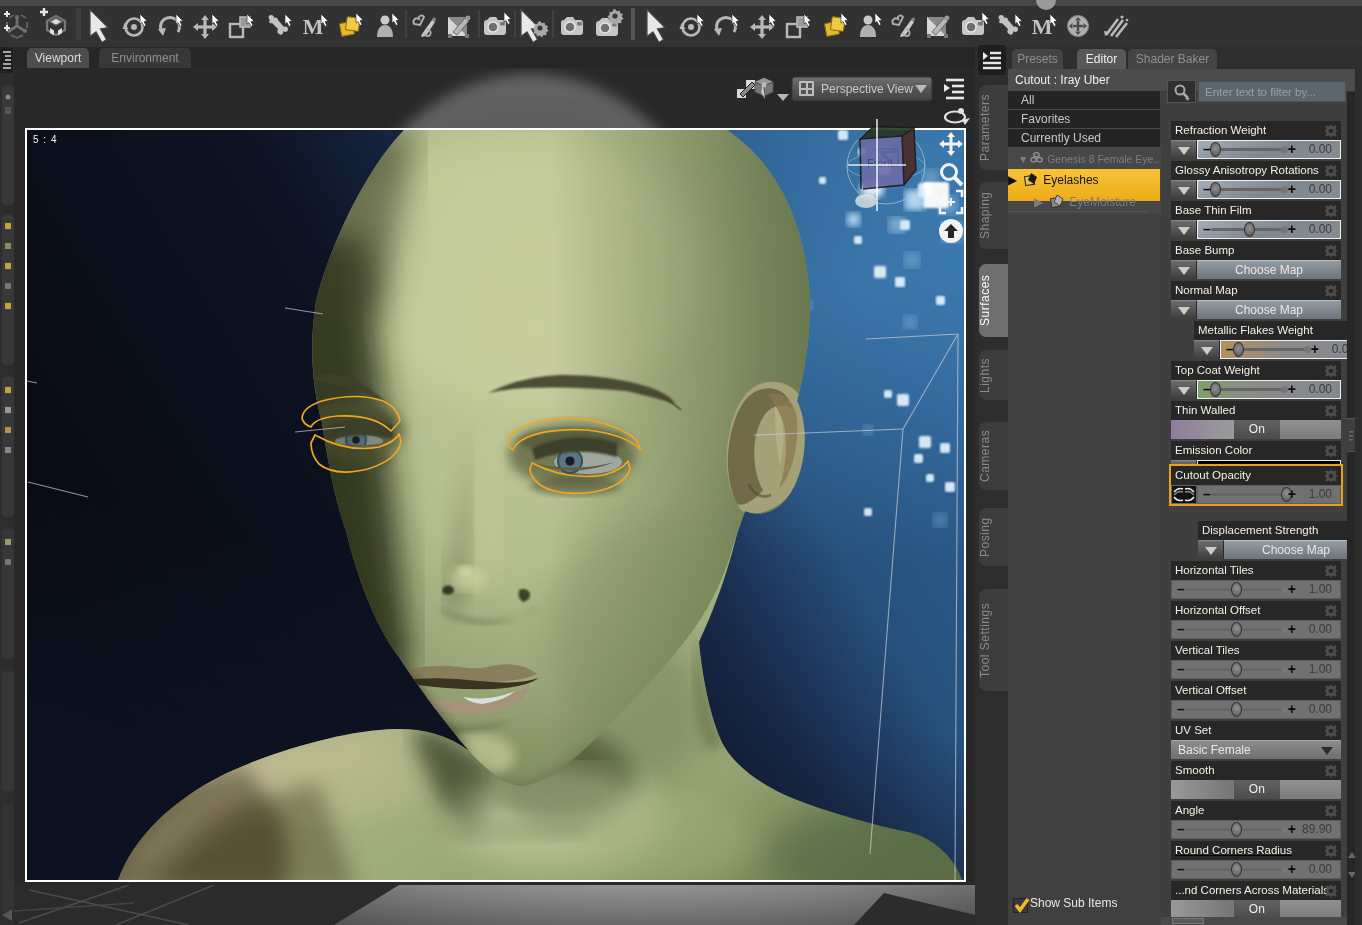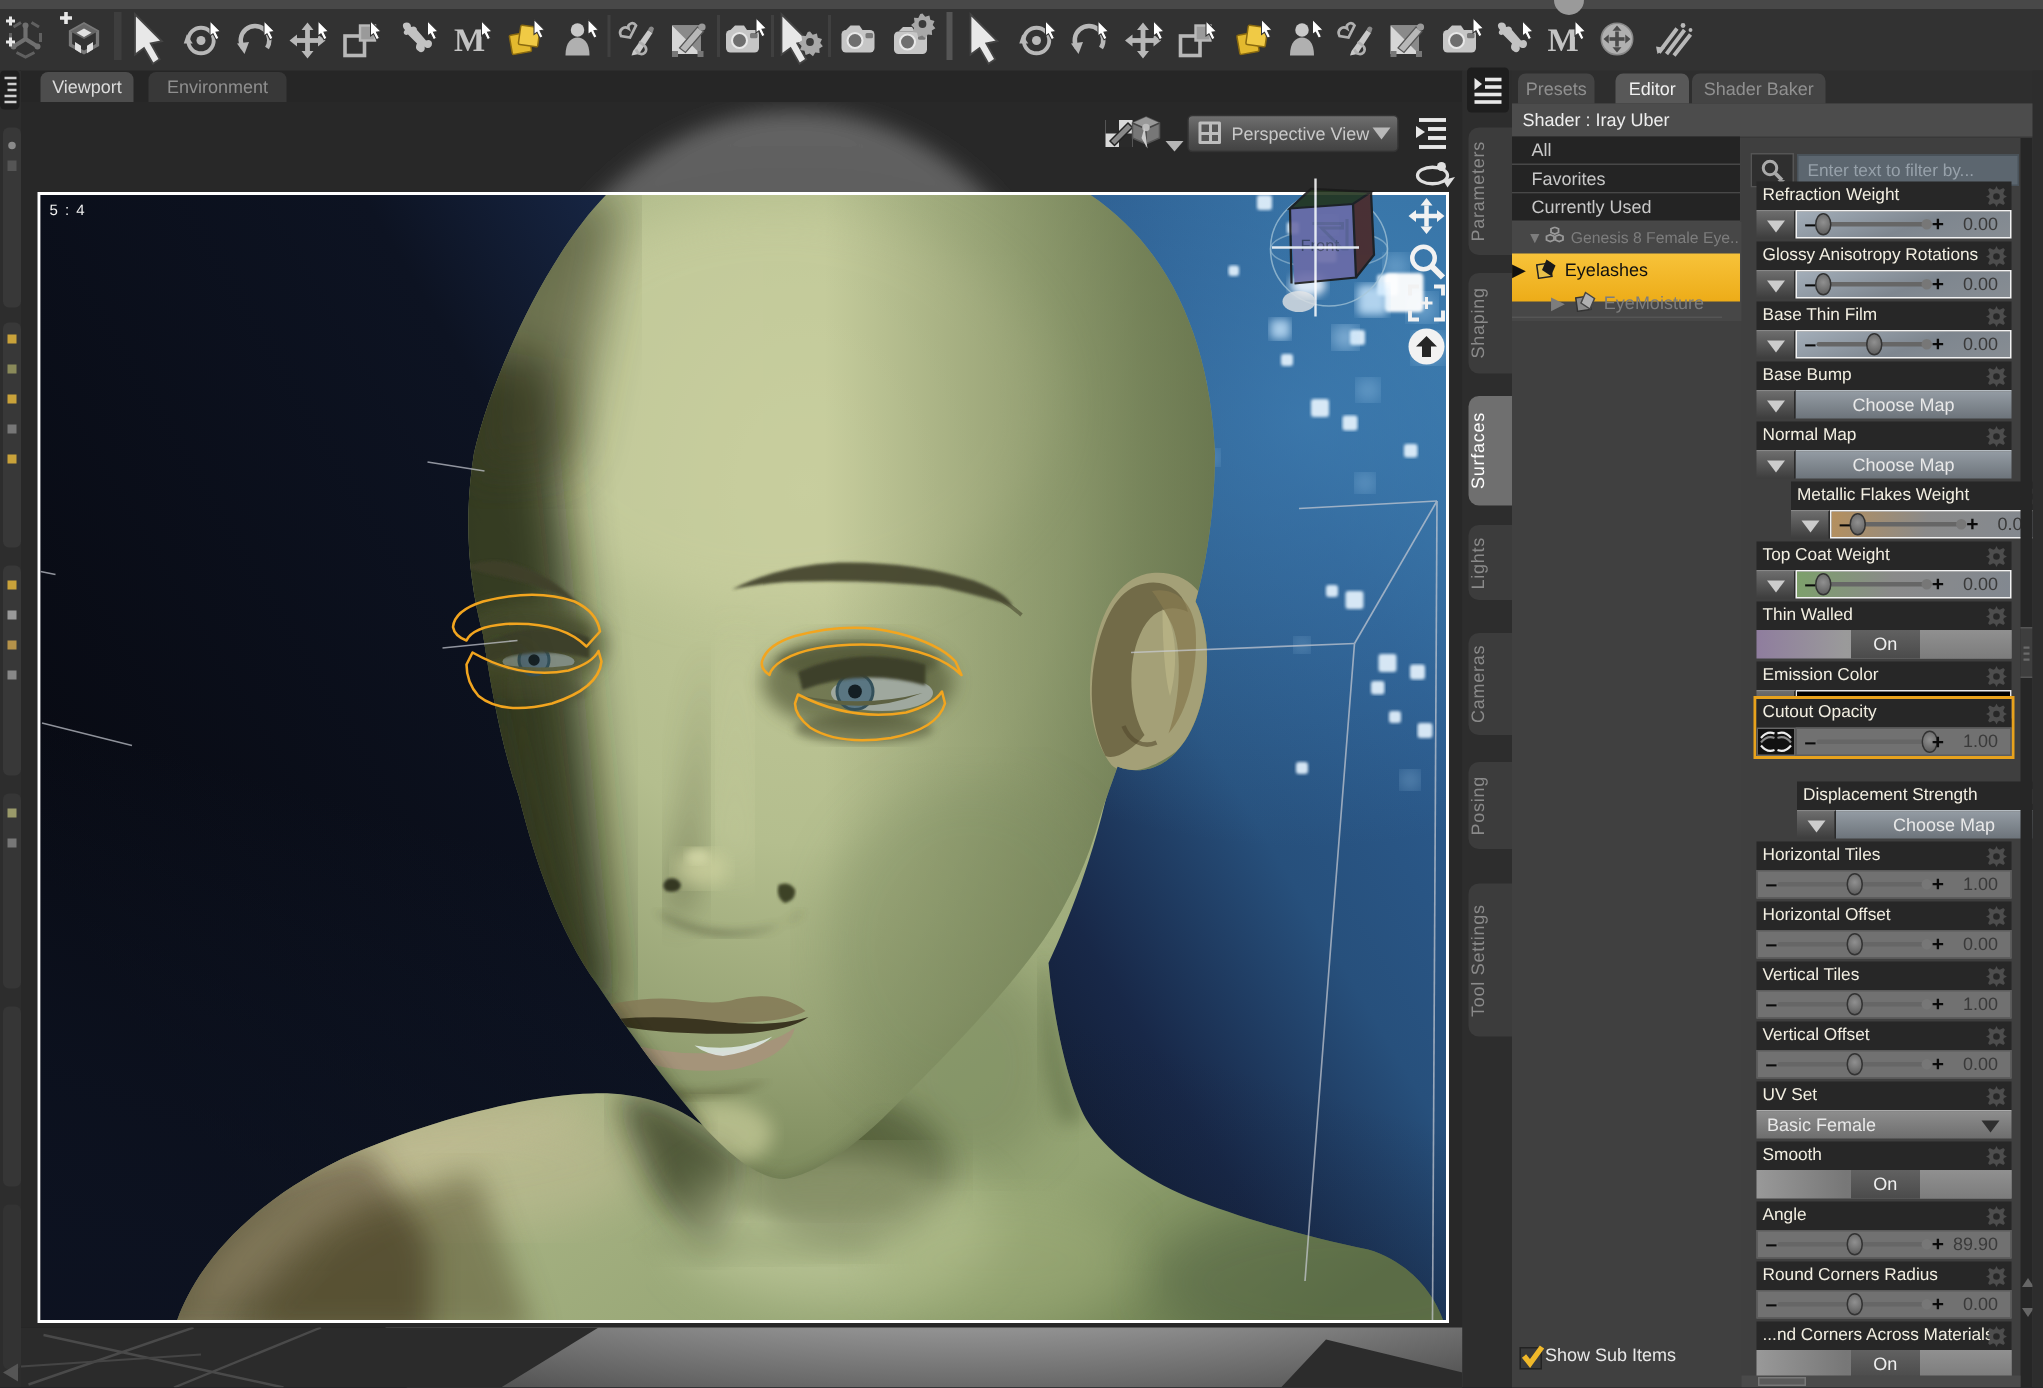--- a/index.html
+++ b/index.html
@@ -14,21 +14,21 @@
 .rtab span{position:absolute;left:-1px;top:0;width:100%;height:100%;writing-mode:vertical-rl;transform:rotate(180deg);text-align:center;letter-spacing:.5px}
 .rtab.sel{background:#6f6f6f;color:#fdfdfd}
 #rpanel{left:1008px;top:69px;width:354px;height:856px;background:#3f3f3f}
 #rtabbar{left:1008px;top:47px;width:354px;height:22px;background:#2e2e2e}
 .ptab{position:absolute;top:49px;height:20px;border-radius:5px 5px 0 0;font-size:12px;text-align:center;line-height:20px;background:#444;color:#909090}
 .ptab.sel{background:#585858;color:#f0f0f0}
 #shaderbar{left:1008px;top:69px;width:354px;height:23px;background:#4c4c4c;color:#eee;font-size:12px;line-height:22px;padding-left:7px;border-bottom:1px solid #383838}
 #listcol{left:1008px;top:92px;width:153px;height:833px;background:#404040}
 .litem{position:absolute;left:1008px;width:152px;height:19px;background:#242424;color:#c8c8c8;font-size:12px;line-height:19px;padding-left:13px;border-bottom:1px solid #484848}
 .titem{position:absolute;left:1008px;width:152px;height:20px;color:#7d7d7d;font-size:12px;line-height:20px;white-space:nowrap;overflow:hidden}
-#searchbox{left:1167px;top:102px;width:180px;height:23px}
+#searchbox{left:1167px;top:80px;width:180px;height:23px}
 .grp{position:absolute;left:1171px;width:170px}
 .gtitle{height:19px;background:#272727;color:#f3efe2;font-size:11.5px;line-height:19px;padding-left:4px;position:relative;white-space:nowrap}
 .gear{position:absolute;right:3px;top:3px}
 .grow{height:19px;position:relative;display:flex}
 .dbtn{width:26px;height:19px;background:linear-gradient(#6d6d6d,#3d3d3d);border-top:1px solid #888;border-right:1px solid #2a2a2a;position:relative}
 .dbtn:after{content:"";position:absolute;left:7px;top:6px;border-left:6px solid transparent;border-right:6px solid transparent;border-top:8px solid #ccc}
 .sld{flex:1;border:1px solid #f2f2f2;background:linear-gradient(160deg,#a3aeb9,#7e868f 55%,#878d93);position:relative}
 .sld.nob{border:1px solid #5d5d5d;background:#717171}
 .minus,.plus{position:absolute;top:0;height:17px;line-height:16px;color:#0a0a0a;font-size:14px;font-weight:bold}
 .minus{left:5px}
@@ -601,21 +601,21 @@
     <span>Posing</span>
   </div>
 <div class="rtab" style="top:589px;height:102px">
     <span>Tool Settings</span>
   </div>
 <div class="abs" id="rpanel"></div>
 <div class="abs" id="rtabbar"></div>
 <div class="ptab" style="left:1012px;width:51px">Presets</div>
 <div class="ptab sel" style="left:1077px;width:49px">Editor</div>
 <div class="ptab" style="left:1128px;width:89px">Shader Baker</div>
-<div class="abs" id="shaderbar">Shader : Iray Uber</div>
+<div class="abs" id="shaderbar">Cutout : Iray Uber</div>
 <div class="abs" id="listcol"></div>
 <div class="abs" style="left:1008px;top:148px;width:153px;height:66px;background:#474747"></div>
 <div class="litem" style="top:91px">All</div>
 <div class="litem" style="top:110px">Favorites</div>
 <div class="litem" style="top:129px">Currently Used</div>
 
 <div class="titem" style="top:149px;padding-left:10px;font-size:10.5px">▼ <svg width="15" height="13" style="vertical-align:-2px" viewBox="0 0 15 13">
       <g fill="none" stroke="#9a9a9a" stroke-width="1.2">
         <path d="M5 1.5 l2.5-1 2.5 1 0 2.5 -2.5 1 -2.5-1z"></path>
         <path d="M2 6.5 l2.5-1 2.5 1 0 2.5 -2.5 1 -2.5-1z"></path>
@@ -912,21 +912,21 @@
         <div class="minus">–</div>
         <div class="track" style="left:13px;right:55px">
           <i></i>
         </div>
         <div class="knob" style="left:calc(38% - 5px)"></div>
         <div class="plus" style="right:44px">+</div>
         <div class="val">89.90</div>
       </div>
     </div>
   </div>
-<div class="grp" style="top:841px;">
+<div class="grp" style="top:841px;text-decoration:underline;">
     <div class="gtitle">Round Corners Radius<svg class="gear" width="14" height="14" viewBox="0 0 14 14">
         <path fill="#4d4d4d" d="M7 0l1 2 1.2.5L11.5 1.4 12.6 2.5 11.5 4.8l.5 1.2 2 1-2 1-.5 1.2 1.1 2.3-1.1 1.1-2.3-1.1-1.2.5-1 2-1-2-1.2-.5-2.3 1.1-1.1-1.1 1.1-2.3L2 8 0 7l2-1 .5-1.2L1.4 2.5 2.5 1.4 4.8 2.5 6 2z"></path>
         <circle cx="7" cy="7" r="2.2" fill="#272727"></circle>
       </svg></div>
     <div class="grow">
       <div class="sld nob">
         <div class="minus">–</div>
         <div class="track" style="left:13px;right:55px">
           <i></i>
         </div>

